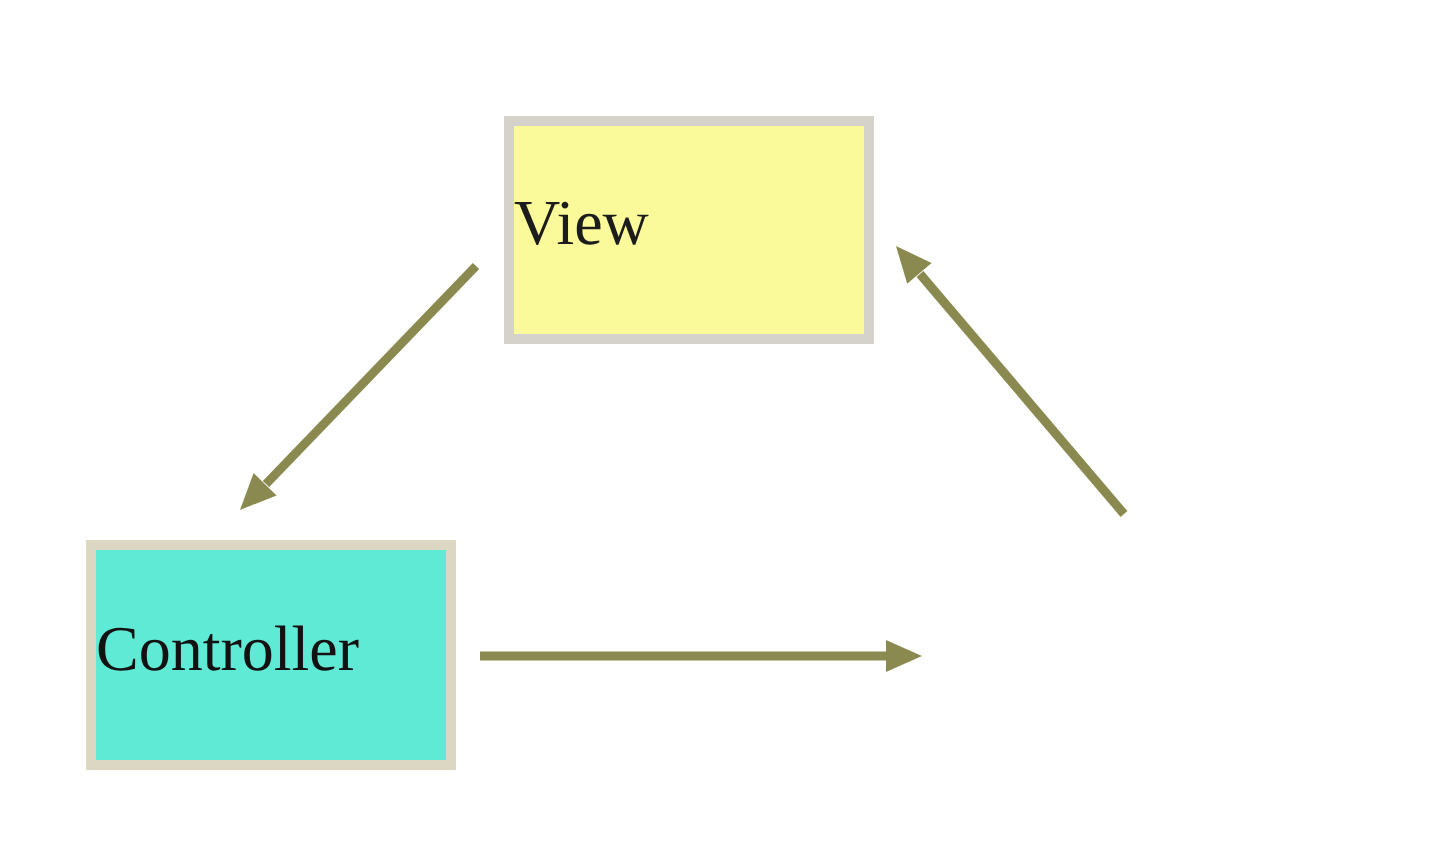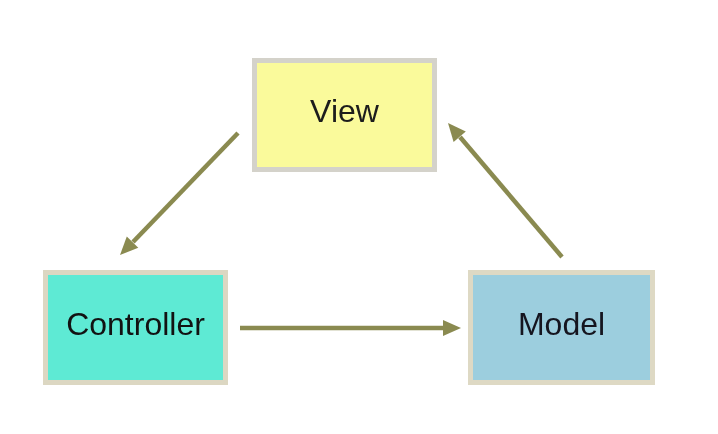--- a/index.html
+++ b/index.html
@@ -22,21 +22,21 @@
     width: 718px;
     height: 434px;
   }
   .node {
     position: absolute;
     box-sizing: border-box;
     border-style: solid;
     border-width: 5px;
     display: flex;
     align-items: center;
-    justify-content: center;
+    font-family: Liberation Serif, serif;
   }
   .node .node-label {
     font-size: 32px;
     line-height: 1;
     letter-spacing: 0px;
     transform: translateY(-4px);
   }
   .node-view       { left: 252px; top: 58px;  width: 185px; height: 114px; }
   .node-controller { left: 43px;  top: 270px; width: 185px; height: 115px; }
   .node-model      { left: 468px; top: 270px; width: 187px; height: 115px; }
@@ -63,17 +63,14 @@
   </svg>
 
   <div class="node node-view" style="background-color: rgb(250, 250, 155); border-color: rgb(212, 210, 202); color: rgb(28, 28, 28);">
     <span class="node-label">View</span>
   </div>
 
   <div class="node node-controller" style="background-color: #5eead4; border-color: rgb(220, 215, 194); color: rgb(18, 18, 18);">
     <span class="node-label">Controller</span>
   </div>
 
-  <div class="node node-model" style="background-color: rgb(156, 206, 222); border-color: rgb(222, 217, 196); color: rgb(21, 21, 31);">
-    <span class="node-label">Model</span>
-  </div>
 
 </div>
 
 </body></html>

